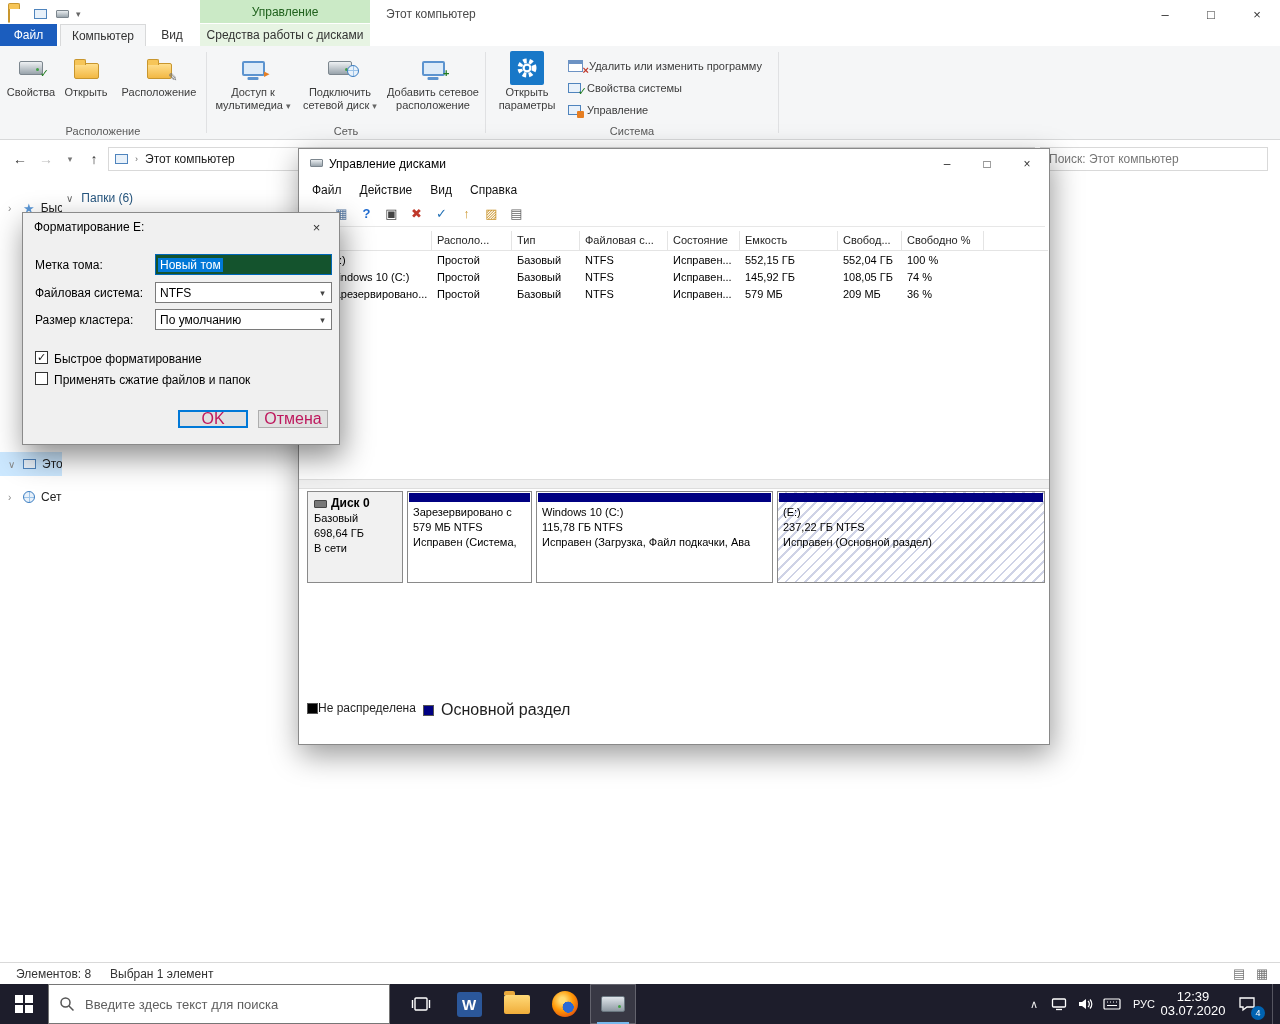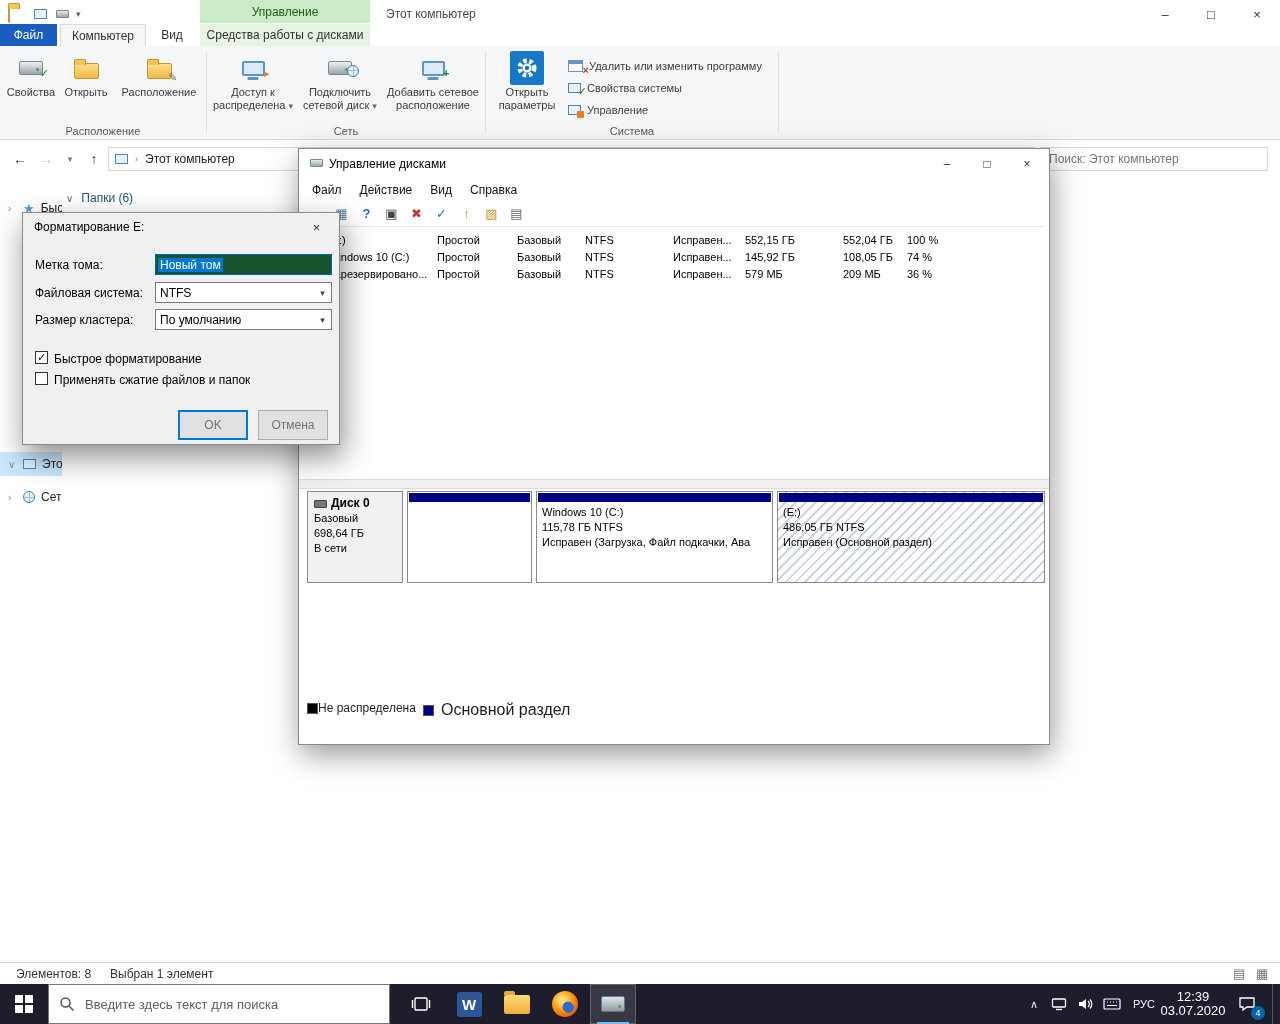--- a/index.html
+++ b/index.html
@@ -82,21 +82,21 @@
 .legend-sq{width:11px;height:11px;display:inline-block;border:1px solid #555;flex:none}
 
 
 #fmtdlg{background:#f0f0f0;border:1px solid #8a8a8a;box-shadow:3px 12px 28px rgba(0,0,0,.45);font-size:12px;color:#000}
 .dlg-close{position:absolute;right:0;top:0;width:45px;height:29px;display:flex;align-items:center;justify-content:center;font-size:13px;color:#333}
 .txtbox{position:absolute;background:#14532d;border:1px solid #0067b8;height:21px;display:flex;align-items:center;padding-left:2px}
 .selhl{background:#0078d7;color:#fff;padding:0 2px}
 .combo{position:absolute;background:#fff;border:1px solid #7a7a7a;height:21px;display:flex;align-items:center;justify-content:space-between;padding-left:4px}
 .combo .arr{width:17px;height:100%;display:flex;align-items:center;justify-content:center;color:#444;font-size:9px}
 .cb{position:absolute;width:13px;height:13px;background:#fff;border:1px solid #333;display:flex;align-items:center;justify-content:center;font-size:11px;font-weight:bold;color:#111}
-.dbtn{position:absolute;width:70px;height:30px;background:#e1e1e1;border:1px solid #adadad;display:flex;align-items:center;justify-content:center;font-size:12px;color:#737373}
+.dbtn{position:absolute;width:70px;height:18px;background:#e1e1e1;border:1px solid #adadad;display:flex;align-items:center;justify-content:center;font-size:16px;color:#be185d}
 .dbtn.def{border:2px solid #0078d7}
 
 
 #taskbar{background:#1d1d2b;color:#fff}
 .tb-slot{position:absolute;top:0;height:40px;display:flex;align-items:center;justify-content:center}
 .tb-app.active{background:rgba(255,255,255,.12);box-shadow:inset 0 0 0 1px rgba(255,255,255,.22)}
 .underline{position:absolute;bottom:0;left:7px;right:7px;height:2px;background:#76b9ed}
 .startlogo{display:grid;grid-template-columns:8px 8px;grid-template-rows:8px 8px;gap:2px}
 .startlogo i{background:#fff}
 .searchbox{position:absolute;left:48px;top:0;width:342px;height:40px;background:#fff;border:1px solid #767676;display:flex;align-items:center;padding:0 10px;gap:10px}
@@ -169,21 +169,21 @@
       <div class="rsep" style="left:206px"></div>
 
       <div class="rgroup" style="left:207px;width:278px">
         <div class="rbtn" style="left:4px;width:84px">
           <span class="ictop">
               <span class="ic-mon">
                 <span class="corner orange">▸</span>
               </span>
             </span>
           <span>Доступ к</span>
-          <span><span>распределена</span> <span class="caret">▾</span></span>
+          <span><span>мультимедиа</span> <span class="caret">▾</span></span>
         </div>
         <div class="rbtn" style="left:90px;width:86px">
           <span class="ictop">
               <span class="ic-drive">
                 <i></i>
                 <span class="corner" style="right:-8px"><span class="ic-globe"></span></span>
               </span>
             </span>
           <span>Подключить</span>
           <span><span>сетевой диск</span> <span class="caret">▾</span></span>
@@ -308,20 +308,31 @@
       <span class="tbi" style="color:#1f6bd0;font-weight:bold">?</span>
       <span class="tbi" style="color:#444">▣</span>
       <span class="tbi" style="color:#c0392b">✖</span>
       <span class="tbi" style="color:#2471b5">✓</span>
       <span class="tbi" style="color:#c99227">↑</span>
       <span class="tbi" style="color:#c99227">▨</span>
       <span class="tbi" style="color:#666">▤</span>
     </div>
 
     <div class="abs" style="left:7px;top:82px;width:742px">
+      <div class="dm-hrow">
+        <div class="dm-hcell c0">Том</div>
+        <div class="dm-hcell c1">Располо...</div>
+        <div class="dm-hcell c2">Тип</div>
+        <div class="dm-hcell c3">Файловая с...</div>
+        <div class="dm-hcell c4">Состояние</div>
+        <div class="dm-hcell c5">Емкость</div>
+        <div class="dm-hcell c6">Свобод...</div>
+        <div class="dm-hcell c7">Свободно %</div>
+        <div class="dm-hcell" style="flex:1;border-right:0"></div>
+      </div>
       <div class="dm-row">
         <div class="dm-cell c0">
             <span class="ic-drive-sm"></span>
             <span>(E:)</span>
           </div>
         <div class="dm-cell c1">Простой</div>
         <div class="dm-cell c2">Базовый</div>
         <div class="dm-cell c3">NTFS</div>
         <div class="dm-cell c4">Исправен...</div>
         <div class="dm-cell c5">552,15 ГБ</div>
@@ -363,36 +374,41 @@
         <span class="ic-drive-sm" style="background:#777;border-color:#444"></span>
         <span>Диск 0</span>
       </div>
       <div>Базовый</div>
       <div>698,64 ГБ</div>
       <div>В сети</div>
     </div>
 
     <div class="pbox" style="left:108px;top:342px;width:125px">
       <div class="strip"></div>
+      <div class="ptxt">
+        <div>Зарезервировано с</div>
+        <div>579 МБ NTFS</div>
+        <div>Исправен (Система,</div>
+      </div>
     </div>
 
     <div class="pbox" style="left:237px;top:342px;width:237px">
       <div class="strip"></div>
       <div class="ptxt">
         <div>Windows 10  (C:)</div>
         <div>115,78 ГБ NTFS</div>
         <div>Исправен (Загрузка, Файл подкачки, Ава</div>
       </div>
     </div>
 
     <div class="pbox hatch" style="left:478px;top:342px;width:268px">
       <div class="strip"></div>
       <div class="ptxt">
         <div>(E:)</div>
-        <div>486,05 ГБ NTFS</div>
+        <div>237,22 ГБ NTFS</div>
         <div>Исправен (Основной раздел)</div>
       </div>
     </div>
 
     <div class="abs flex" style="left:8px;top:552px;font-size:12px">
       <span class="legend-sq" style="background:#000"></span>
       <span>Не распределена</span>
     </div>
     <div class="abs flex" style="left:124px;top:552px;gap:7px;font-size:16px">
       <span class="legend-sq" style="background:#000082"></span>

